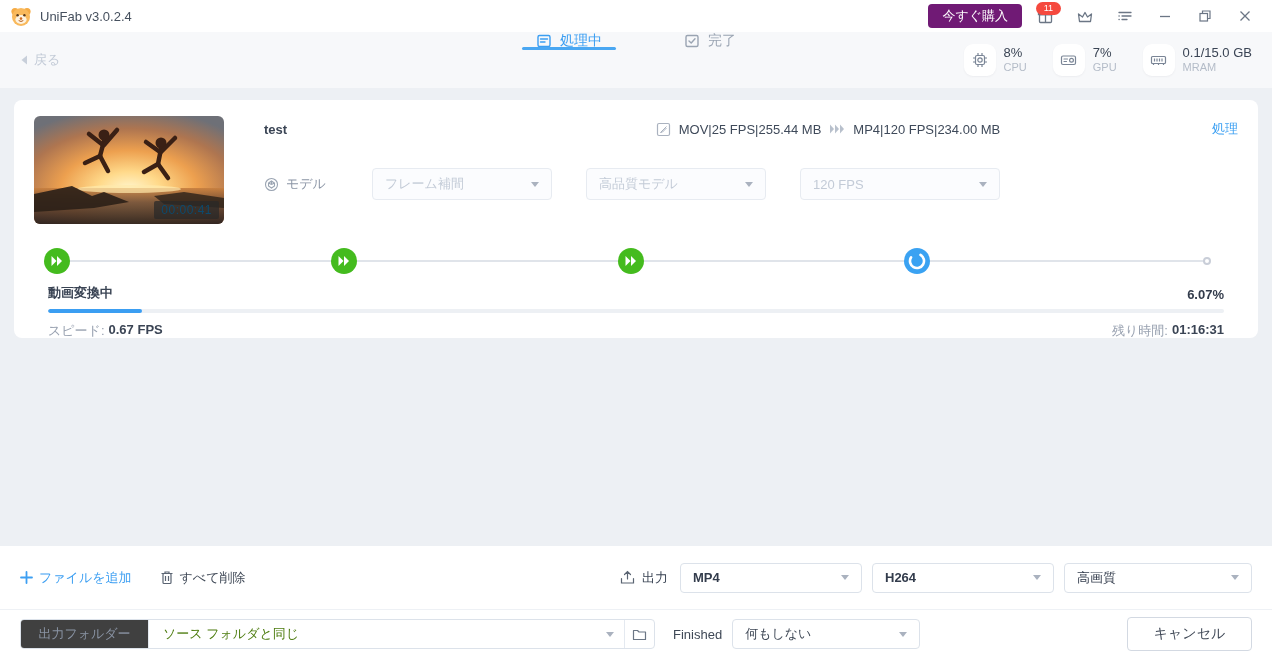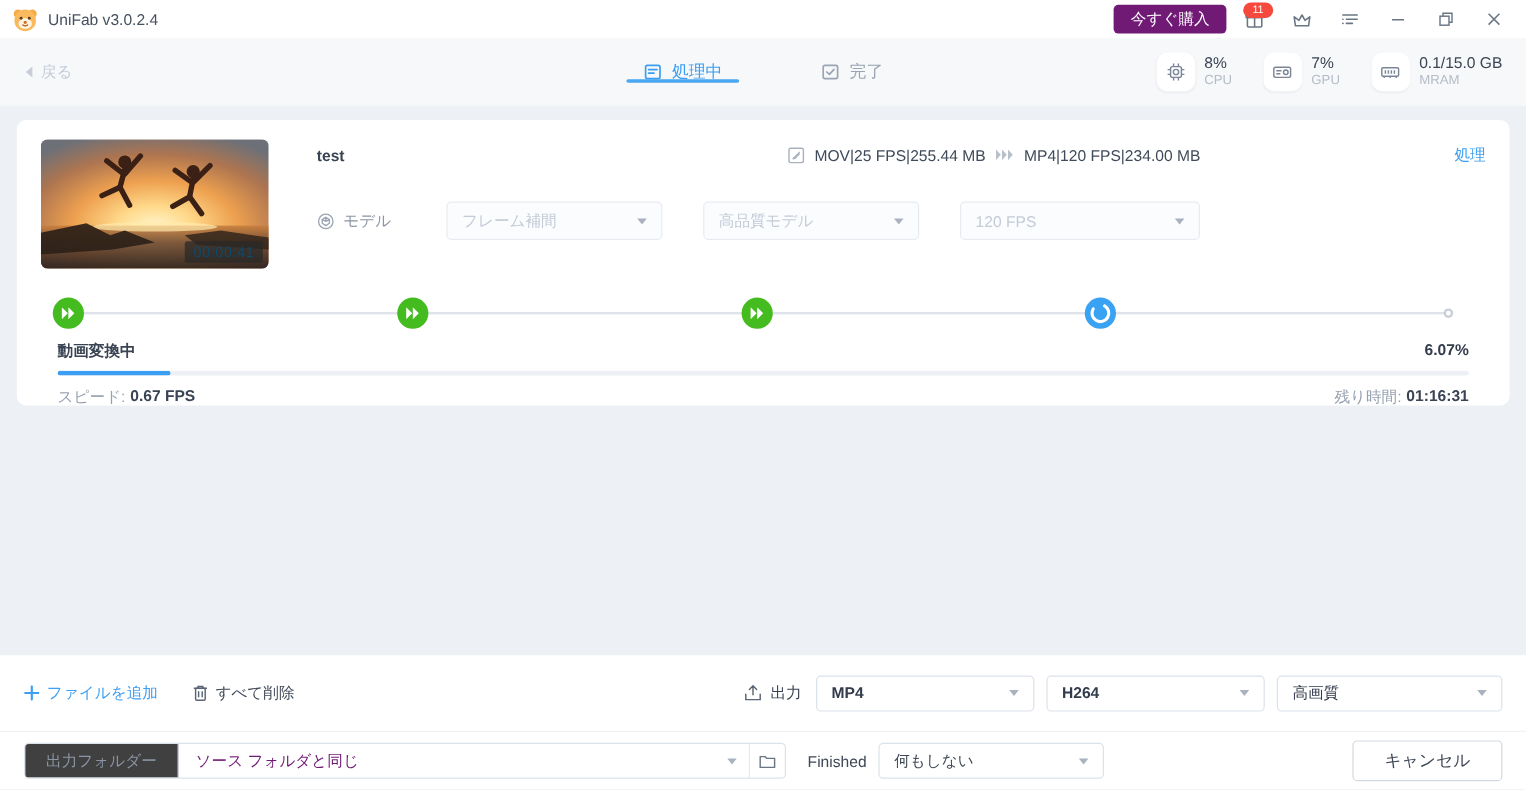--- a/index.html
+++ b/index.html
@@ -16,21 +16,21 @@
   .tb-left { display:flex; align-items:center; gap:8px; }
   .app-title { font-size:13px; color:#46505e; }
   .tb-right { margin-left:auto; display:flex; align-items:center; gap:6px; }
   .buy-btn { background:#701a75; color:#fff; border:none; border-radius:4px; height:24px; padding:0 14px; font-size:13px; font-family:inherit; cursor:pointer; }
   .tb-icon { width:34px; height:26px; display:flex; align-items:center; justify-content:center; position:relative; color:#6b7685; cursor:pointer; }
   .badge { position:absolute; top:-1px; right:1px; min-width:16px; height:13px; background:#f5493e; color:#fff; border-radius:7px; font-size:9px; line-height:13px; text-align:center; padding:0 8px; }
 
   
   .toolbar { height:56px; background:#f7f8fa; display:flex; align-items:center; padding:0 20px; flex:none; position:relative; }
   .back { display:flex; align-items:center; gap:6px; color:#c3cbd7; font-size:13px; width:220px; }
-  .tabs { position:absolute; left:50%; transform:translateX(-50%); top:0; height:56px; display:flex; gap:70px; align-items:center; }
+  .tabs { position:absolute; left:50%; transform:translateX(-50%); top:0; height:56px; display:flex; gap:70px; align-items:flex-start; }
   .tab { display:flex; align-items:center; gap:8px; font-size:14px; color:#9aa4b2; position:relative; cursor:pointer; padding:0 6px; }
   .tab.active { color:#3b9ef2; }
   .tab.active::after { content:""; position:absolute; left:-8px; right:-8px; bottom:0; height:3px; background:#4aa7f2; border-radius:2px; }
   .stats { margin-left:auto; display:flex; align-items:center; gap:26px; }
   .stat { display:flex; align-items:center; gap:8px; }
   .stat-iconbox { width:32px; height:32px; background:#ffffff; border-radius:9px; display:flex; align-items:center; justify-content:center; box-shadow:0 1px 2px rgba(60,70,90,.06); }
   .stat-texts { display:flex; flex-direction:column; line-height:1.25; }
   .stat-val { font-size:13px; color:#3a4454; }
   .stat-lbl { font-size:11px; color:#b4bcc8; }
 
@@ -53,21 +53,21 @@
   .arrow { width:0; height:0; border-left:4.5px solid transparent; border-right:4.5px solid transparent; border-top:5.5px solid #aab2bf; flex:none; }
 
   
   .steps { position:relative; height:30px; margin-top:22px; }
   .step-line { position:absolute; left:43px; right:51px; top:14px; height:2px; background:#e0e4ea; }
   .marker { position:absolute; top:2px; width:26px; height:26px; border-radius:50%; transform:translateX(-50%); }
   .marker.green { background:#44bb1e; display:flex; align-items:center; justify-content:center; }
   .marker.blue { background:#3aa2f2; display:flex; align-items:center; justify-content:center; }
   .dot-end { position:absolute; top:11px; width:8px; height:8px; border:2px solid #c9ced8; background:#fff; border-radius:50%; transform:translateX(-50%); }
 
-  .status-row { display:flex; align-items:flex-start; margin:8px 34px 0; }
+  .status-row { display:flex; align-items:flex-end; margin:8px 34px 0; }
   .status-text { font-size:13px; color:#3a4454; font-weight:bold; }
   .percent { margin-left:auto; font-size:13px; color:#333c4c; font-weight:bold; }
   .pbar { margin:7px 34px 0; height:4px; background:#edf0f4; border-radius:2px; overflow:hidden; }
   .pbar-fill { height:100%; background:#3b9ef2; border-radius:2px; }
   .speed-row { display:flex; margin:9px 34px 0; font-size:13px; }
   .lbl-gray { color:#98a1b0; }
   .val-dark { color:#3a4454; font-weight:bold; margin-left:4px; }
   .remaining { margin-left:auto; display:flex; }
 
   
@@ -77,21 +77,21 @@
   .out-group { margin-left:auto; display:flex; align-items:center; }
   .out-label { color:#3a4454; margin:0 12px 0 7px; }
   .dd-solid { height:30px; border:1px solid #dce2ea; background:#fff; border-radius:4px; display:flex; align-items:center; padding:0 12px; color:#333c4c; font-size:13px; font-weight:bold; margin-right:10px; cursor:pointer; }
   .dd-solid:last-child { margin-right:0; }
   .ddo1 { width:182px; } .ddo2 { width:182px; } .ddo3 { width:188px; }
   .dd-solid .arrow { margin-left:auto; }
 
   .footer2 { height:48px; background:#fff; display:flex; align-items:center; padding:0 20px; flex:none; }
   .folder-group { width:635px; height:30px; border:1px solid #dce2ea; border-radius:4px; display:flex; align-items:center; overflow:hidden; background:#fff; }
   .folder-prefix { width:128px; align-self:stretch; background:#404040; color:#8a94a4; display:flex; align-items:center; justify-content:center; border-right:1px solid #e4e9f0; }
-  .folder-value { flex:1; padding:0 14px; color:#701a75; display:flex; align-items:center; }
+  .folder-value { flex:1; padding:0 14px; color:#4d7c0f; display:flex; align-items:center; }
   .folder-arrow { padding-right:10px; display:flex; }
   .folder-btn { width:30px; align-self:stretch; border-left:1px solid #e4e9f0; display:flex; align-items:center; justify-content:center; cursor:pointer; }
   .finished-lbl { margin-left:18px; color:#3f4856; }
   .dd-finished { width:188px; height:30px; border:1px solid #dce2ea; border-radius:4px; display:flex; align-items:center; padding:0 12px; color:#3f4856; margin-left:10px; cursor:pointer;gap:36px; }
   .dd-finished .arrow { margin-left:auto; }
   .cancel-btn { margin-left:auto; width:125px; height:34px; background:#fff; border:1px solid #d3d9e2; border-radius:4px; color:#3f4856; font-size:14px; font-family:inherit; cursor:pointer; }
 </style>
 </head>
 <body>
 

